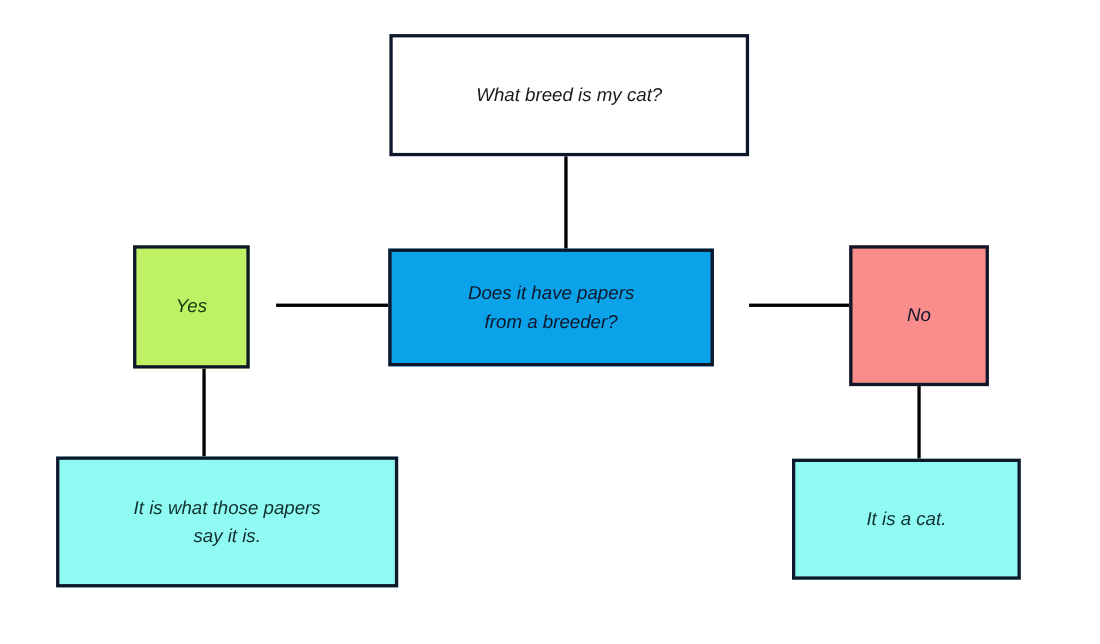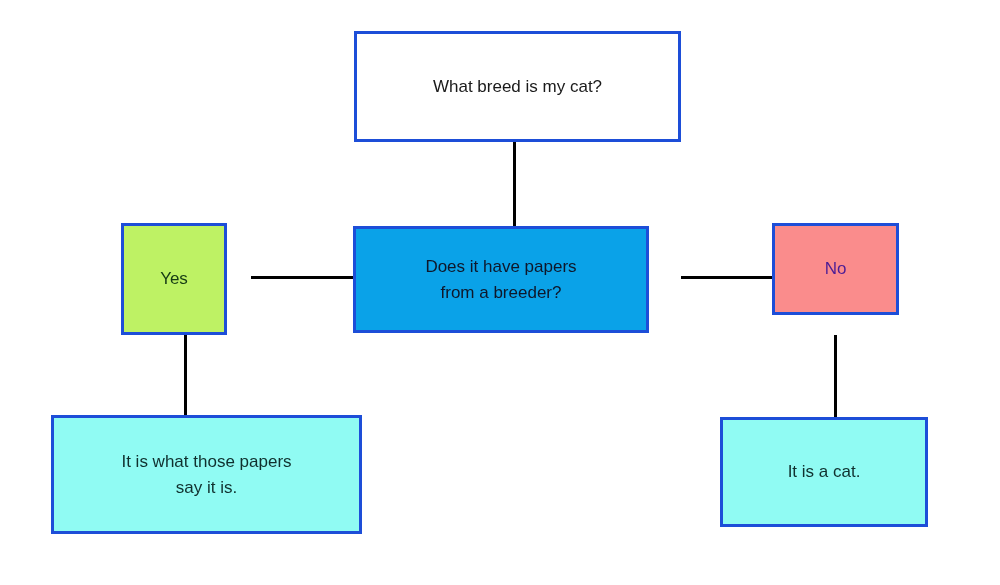--- a/index.html
+++ b/index.html
@@ -11,39 +11,40 @@
   .canvas {
     position: relative;
     width: 1000px;
     height: 585px;
     background: #ffffff;
     overflow: hidden;
   }
   .node {
     position: absolute;
     box-sizing: border-box;
-    border: 3px solid #1d4ed8;
+    border: 3px solid #0f172a;
     display: flex;
     align-items: center;
     justify-content: center;
     text-align: center;
     font-size: 17px;
     line-height: 26px;
     color: #1a1a1a;
     white-space: pre-line;
+    font-style: italic;
   }
   .connector {
     position: absolute;
     background: #000000;
   }
   
   #node-question { left: 354px; top: 31px;  width: 327px; height: 111px; background: #ffffff; }
   #node-decision { left: 353px; top: 226px; width: 296px; height: 107px; background: #0aa2e8; color:#0f172a; }
   #node-yes      { left: 121px; top: 223px; width: 106px; height: 112px; background: #bef264; color:#153a14; }
-  #node-no       { left: 772px; top: 223px; width: 127px; height: 92px; background: #fa8c8c; color:#4c1d95; }
+  #node-no       { left: 772px; top: 223px; width: 127px; height: 128px; background: #fa8c8c; color:#0f172a; }
   #node-papers   { left: 51px;  top: 415px; width: 311px; height: 119px; background: #90fbf3; color:#10302e; }
   #node-cat      { left: 720px; top: 417px; width: 208px; height: 110px; background: #90fbf3; color:#10302e; }
   
   #conn-question-decision { left: 513px; top: 142px; width: 3px;   height: 84px; }
   #conn-yes-decision      { left: 251px; top: 276px; width: 102px; height: 3px;  }
   #conn-decision-no       { left: 681px; top: 276px; width: 91px;  height: 3px;  }
   #conn-yes-papers        { left: 184px; top: 335px; width: 3px;   height: 80px; }
   #conn-no-cat            { left: 834px; top: 335px; width: 3px;   height: 82px; }
 </style>
 </head>

